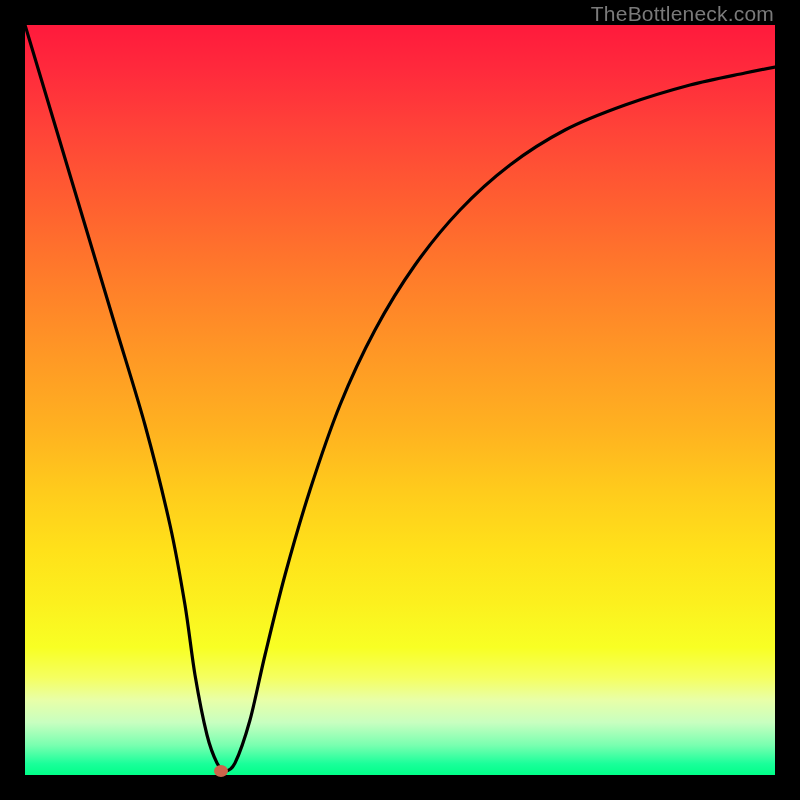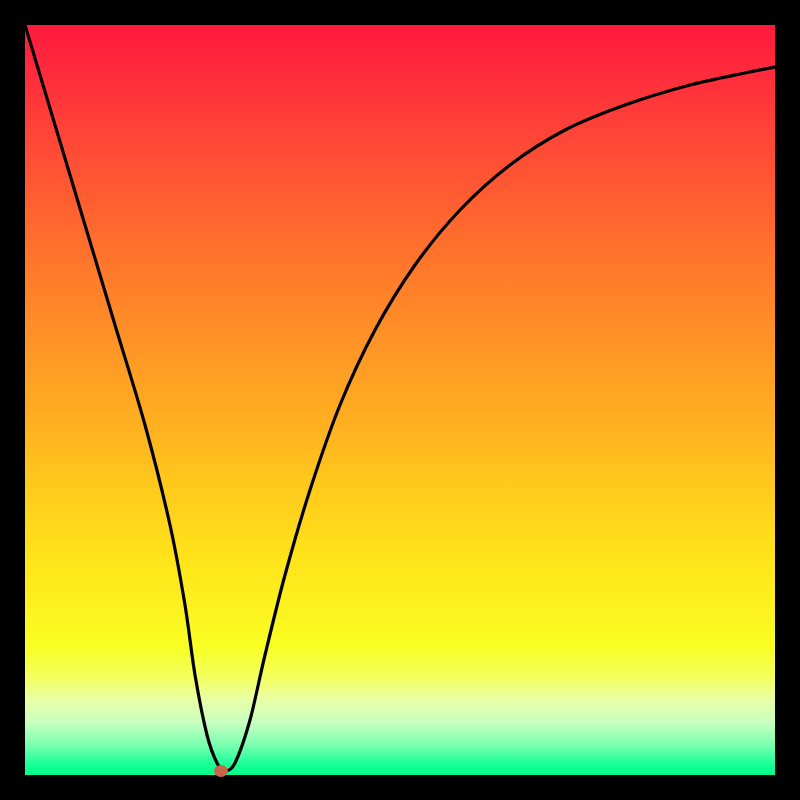--- a/index.html
+++ b/index.html
@@ -68,20 +68,21 @@
     height: 12px;
     border-radius: 50%;
     background: rgba(204, 100, 75, 0.75);
     transform: translate(-50%, -50%);
   }
 </style>
 </head>
 <body>
 
 <div class="frame">
+  <div class="watermark">TheBottleneck.com</div>
 
   <div class="plot-area">
     <svg class="curve" viewBox="0 0 750 750" preserveAspectRatio="none">
       <path id="curve-path" fill="none" stroke="#000" stroke-width="3.2" stroke-linecap="round" stroke-linejoin="round" d="M 0 0 Q 21 70 30 100 S 51 170 60 200 S 81 270 90 300 S 111.75 370 120 400 S 139 473 145 500 S 156.25 557.5 160 580 S 166.7 630.5 170 650 S 178.7 696.8 182 710 S 189.3 732.6 192 738 S 197.3 746 200 746 S 206.25 745.65 210 738 S 220.5 711.2 225 695 S 234.75 651.75 240 630 S 253.25 574.75 260 550 S 276.75 490.5 285 465 S 305.25 404 315 380 S 338.75 326 350 305 S 377.25 258 390 240 S 420.75 200 435 185 S 469.25 152 485 140 S 522.75 114 540 105 S 581.25 86.75 600 80 S 647 64.8 665 60 S 707.25 50.7 720 48 Q 732.75 45.3 750 42"></path>
     </svg>
     <div id="marker" class="dot" style="left: 196px; top: 746px; background: rgb(204, 100, 75);"></div>
   </div>
 </div>
 
 </body></html>

